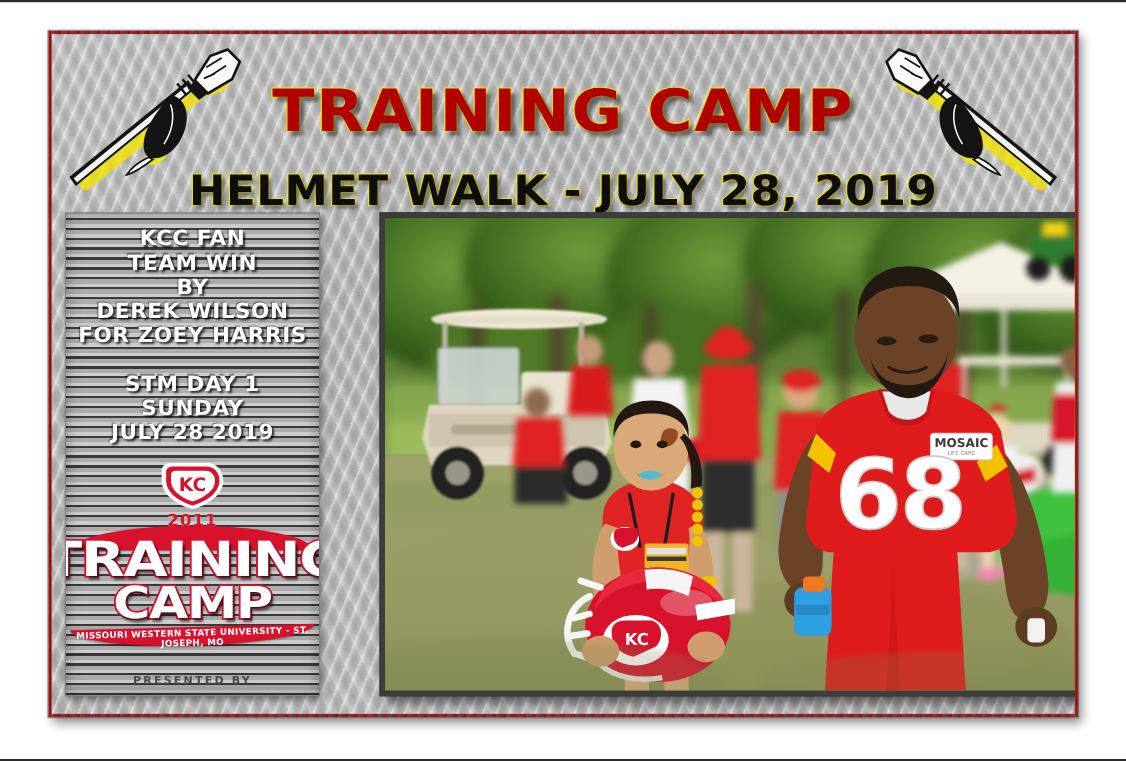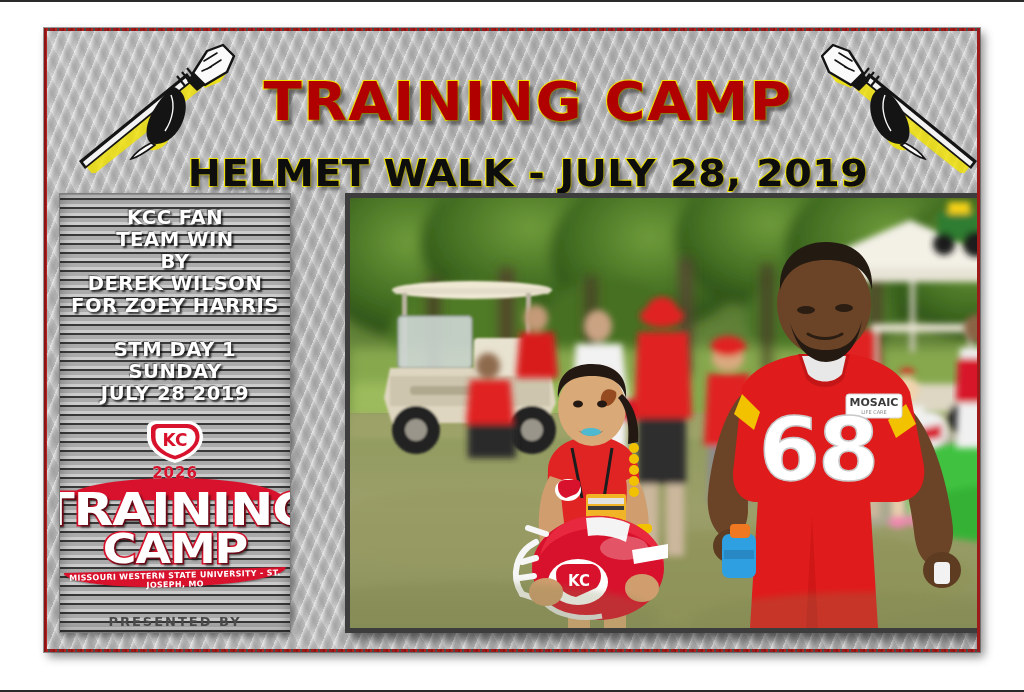--- a/index.html
+++ b/index.html
@@ -27,21 +27,21 @@
         rgba(255,255,255,.32) 0px, rgba(0,0,0,.0) 5px,
         rgba(95,95,95,.18) 9px, rgba(0,0,0,.0) 16px),
       linear-gradient(135deg,#c6c6c6 0%,#b9b9b9 35%,#c2c2c2 60%,#b4b4b4 100%);
     border:3px solid;
     border-image: repeating-linear-gradient(90deg,#8e1414 0 2px,#b32020 2px 4px,#4a4a4a 4px 6px,#9c1a1a 6px 9px) 3;
     box-shadow: 0 0 0 1px rgba(60,60,60,.5), 4px 5px 9px rgba(0,0,0,.45);
     overflow:hidden;
   }
 
   
-  #header{ position:absolute; left:16px; top:0; width:100%; height:150px; }
+  #header{ position:absolute; left:0; top:0; width:100%; height:150px; }
 
   .title-main{
     position:absolute; left:0; right:0; top:40px; text-align:center;
     font-size:53px; font-weight:bold; letter-spacing:1.5px;
     font-family:"DejaVu Sans", sans-serif;
     color:#b00000;
     -webkit-text-stroke:2px #f2e400;
     paint-order: stroke fill;
     text-shadow: 4px 5px 3px rgba(40,40,40,.55);
     transform: scaleX(1.06);
@@ -119,21 +119,21 @@
     font-family:"DejaVu Sans", sans-serif; font-weight:bold;
     font-size:8px; color:#ffffff; letter-spacing:.3px;
     transform:rotate(-1.5deg);
   }
 
   #presented{
     position:relative; margin-top:6px; text-align:center;
   }
   .pres-by{
     font-family:"DejaVu Sans", sans-serif; font-weight:bold;
-    font-size:13px; letter-spacing:2px; color:#4a4a4a;
+    font-size:10px; letter-spacing:2px; color:#4a4a4a;
   }
   .mosaic-row{
     display:flex; align-items:center; justify-content:center; gap:1px;
     margin-top:1px;
   }
   .mosaic-word{
     font-family:"DejaVu Sans", sans-serif; font-weight:bold;
     font-size:34px; color:#6d6d6d; letter-spacing:-1px;
   }
   .mosaic-o{ width:27px; height:27px; position:relative; }
@@ -232,21 +232,21 @@
           <svg viewBox="0 0 62 48" width="62" height="48">
             <path d="M3 10 C3 5 7 3 13 3 L44 3 C53 3 59 10 59 19 C59 30 48 40 31 45 C14 40 3 30 3 19 Z" fill="#ffffff"></path>
             <path d="M7 11 C7 7.5 10 6 14 6 L43 6 C51 6 55.5 11.5 55.5 19 C55.5 28.5 46 37 31 41.5 C16 37 7 28.5 7 19 Z" fill="#d8122c"></path>
             <path d="M11.5 13.5 C11.5 11 13.5 10 16 10 L42 10 C48.5 10 51.5 14.5 51.5 19.5 C51.5 27 43 34 31 37.8 C19 34 11.5 27 11.5 19.5 Z" fill="#ffffff"></path>
             <g fill="#d8122c" font-family="DejaVu Sans, sans-serif" font-weight="bold" font-size="17">
               <text x="31" y="28" text-anchor="middle">KC</text>
             </g>
           </svg>
         </div>
 
-        <div class="year">2026</div>
+        <div class="year">2011</div>
         <div class="ribbon"></div>
         <div class="tc-word tc-training">TRAINING</div>
         <div class="tc-word tc-camp">CAMP</div>
         <div class="venue-ribbon"></div>
         <div class="venue-text">MISSOURI WESTERN STATE UNIVERSITY - ST. JOSEPH, MO</div>
       </div>
 
       <div id="presented">
         <div class="pres-by">PRESENTED BY</div>
         <div class="mosaic-row">

